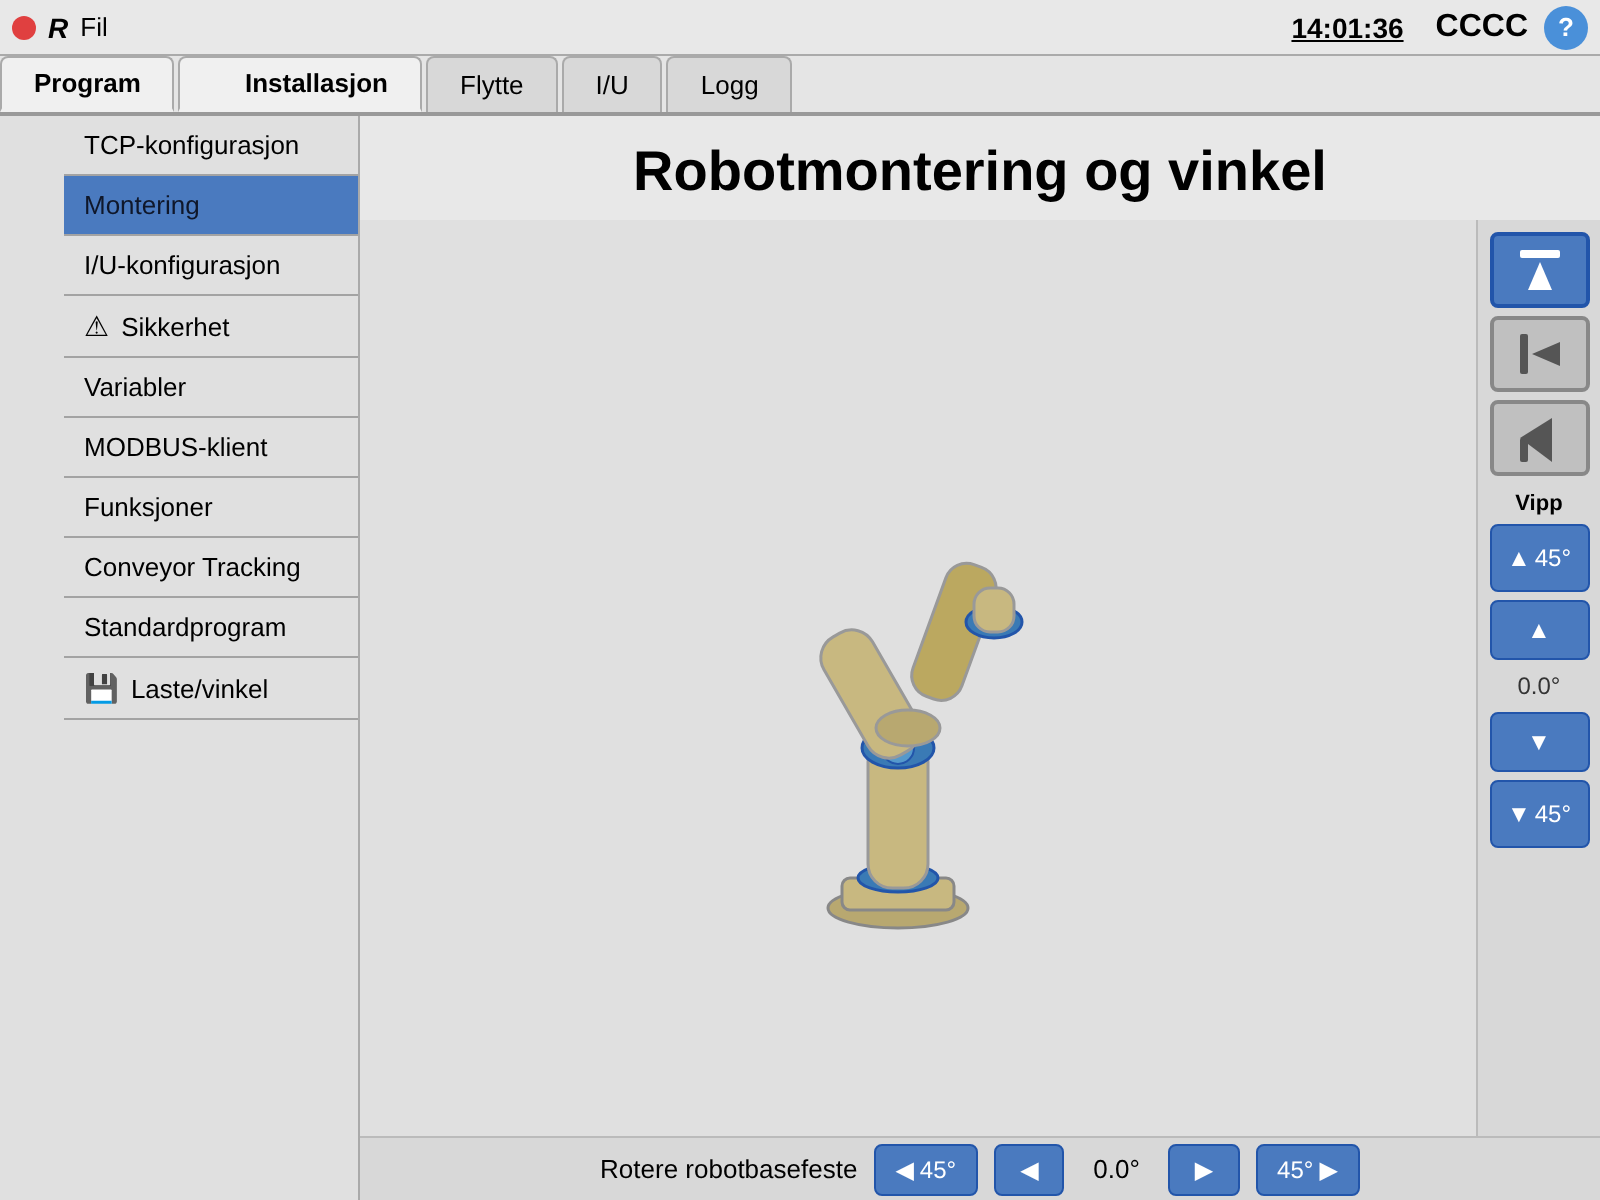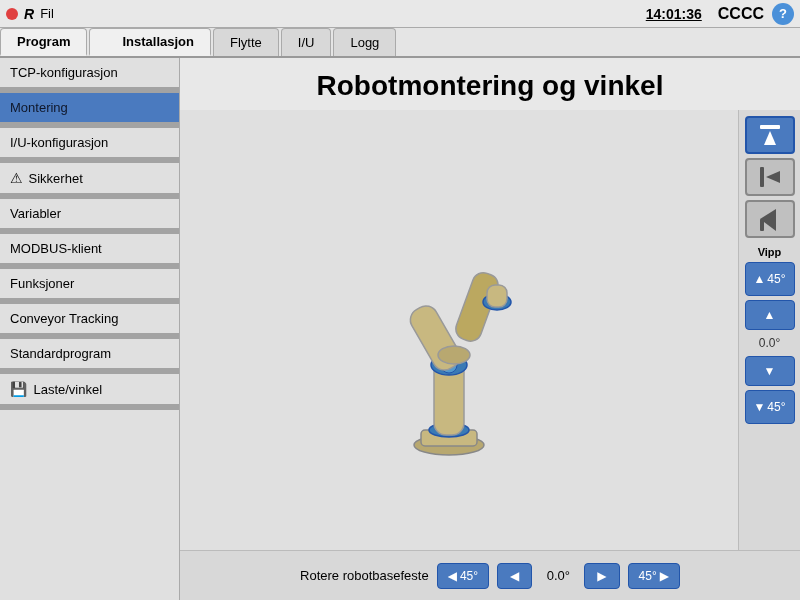--- a/index.html
+++ b/index.html
@@ -34,22 +34,22 @@
 
     
     #main { display: flex; height: calc(600px - 28px - 30px); }
 
     
     #sidebar {
       width: 180px; background: #e0e0e0; border-right: 1px solid #aaa;
       display: flex; flex-direction: column;
     }
     .sidebar-item {
-      padding: 7px 10px; cursor: pointer; border-bottom: 6px solid #a3a3a3;
-      font-size: 13px; display: flex; align-items: center; gap: 6px;
+      padding: 7px 10px; cursor: pointer; border-bottom: 1px solid #a3a3a3;
+      font-size: 13px; display: flex; align-items: center; gap: 6px; margin-left: 32px;
     }
     .sidebar-item.active { background: #4a7abf; color: #0f172a; }
     .sidebar-item .si-icon { font-size: 14px; }
 
     
     #content { flex: 1; display: flex; flex-direction: column; background: #e8e8e8; }
 
     
     #content-header {
       text-align: center; font-size: 28px; font-weight: bold;
@@ -80,21 +80,21 @@
     .vipp-btn {
       width: 50px; height: 34px; background: #4a7abf; border: 1px solid #2255aa;
       border-radius: 4px; cursor: pointer; display: flex; align-items: center; justify-content: center;
       color: white; font-size: 12px; gap: 2px;
     }
     .vipp-value { font-size: 12px; color: #333; margin: 2px 0; }
 
     
     #bottom-bar {
       display: flex; align-items: center; justify-content: center;
-      background: #d8d8d8; border-top: 1px solid #bbb; padding: 6px 10px; gap: 8px; height: 50px;
+      background: #d8d8d8; border-top: 1px solid #bbb; padding: 6px 10px; gap: 8px; height: 32px;
     }
     .bottom-label { font-size: 13px; }
     .rotate-btn {
       display: flex; align-items: center; gap: 3px;
       background: #4a7abf; color: white; border: 1px solid #2255aa;
       border-radius: 4px; padding: 5px 10px; cursor: pointer; font-size: 12px;
     }
     .rotate-value { font-size: 13px; min-width: 36px; text-align: center; }
 
     

